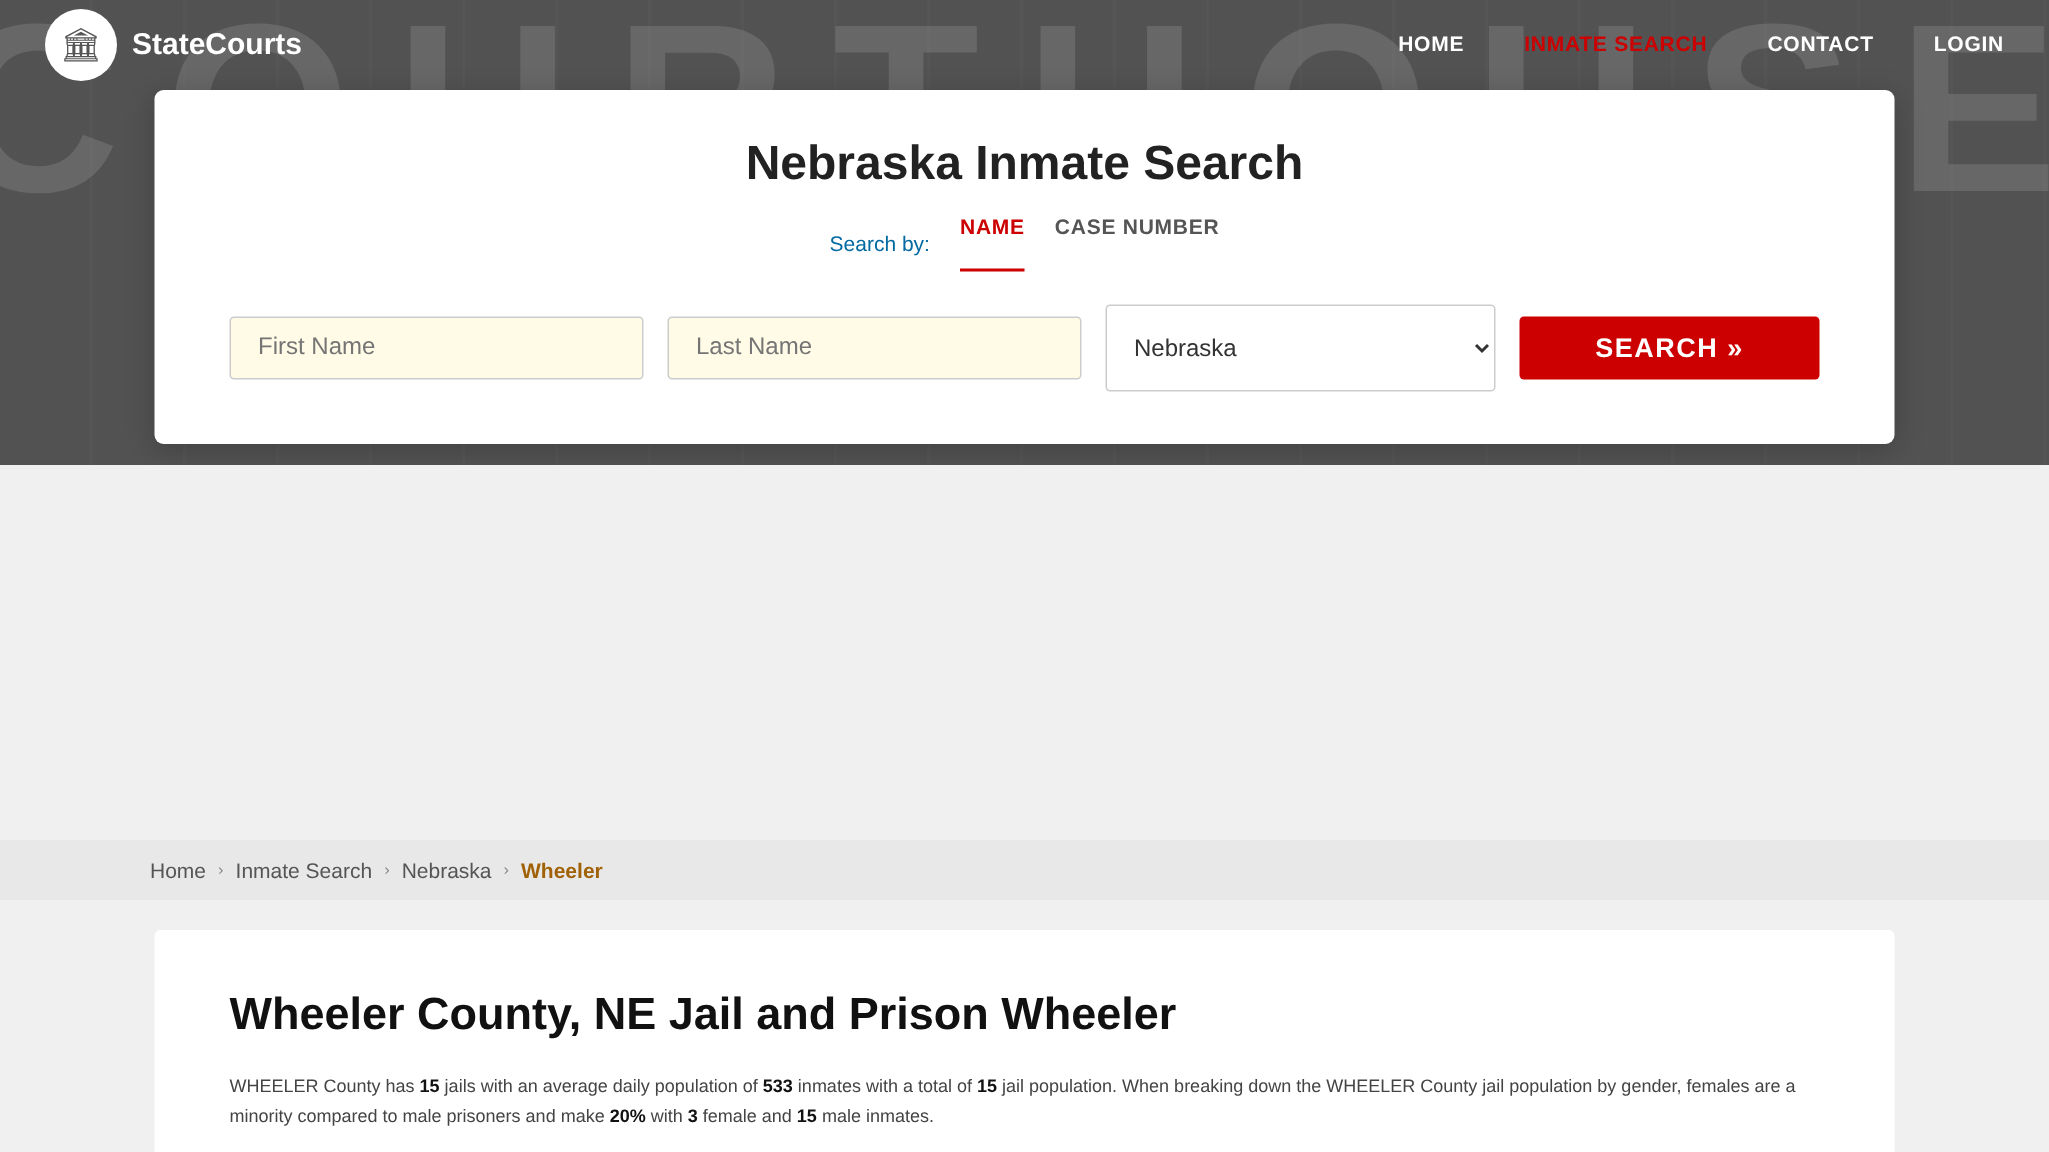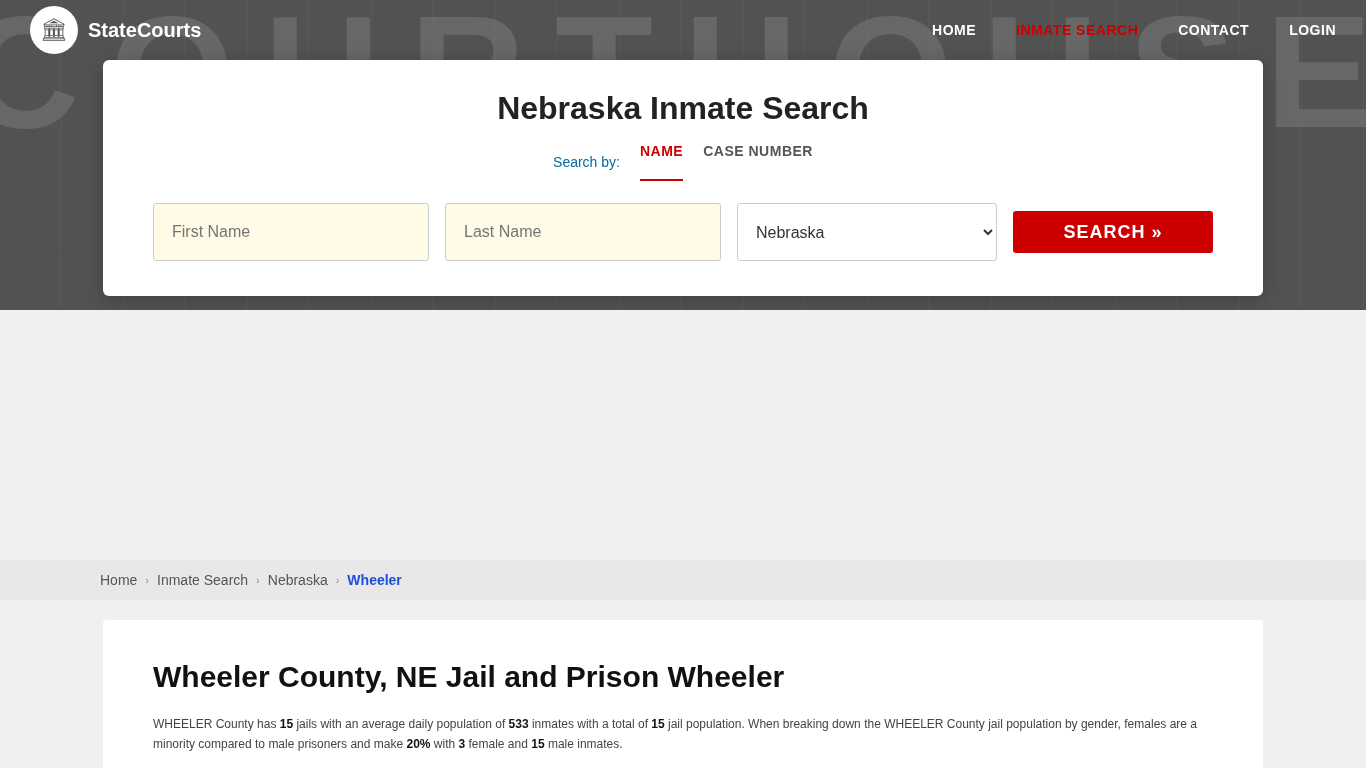--- a/index.html
+++ b/index.html
@@ -126,21 +126,21 @@
       color: #cc0000;
       border-bottom-color: #cc0000;
     }
     .search-inputs {
       display: flex;
       gap: 16px;
       align-items: center;
     }
     .search-input-field {
       flex: 1;
-      height: 58px;
+      height: 42px;
       border: 1px solid #ccc;
       background: #fffbe6;
       padding: 16px 18px;
       font-size: 16px;
       color: #aaa;
       border-radius: 3px;
       outline: none;
     }
     .state-select {
       width: 260px;
@@ -181,21 +181,21 @@
       gap: 8px;
       font-size: 14px;
       color: #555;
       margin-top: 250px;
     }
     .breadcrumb a {
       color: #555;
       text-decoration: none;
     }
     .breadcrumb .chevron { color: #888; font-size: 11px; }
-    .breadcrumb .current { font-weight: bold; color: #1d4ed8; }
+    .breadcrumb .current { font-weight: bold; color: #a16207; }
 
     
     .main-content {
       background: white;
       max-width: 1160px;
       margin: 20px auto;
       border-radius: 4px;
       padding: 40px 50px 50px;
     }
     .county-title {

